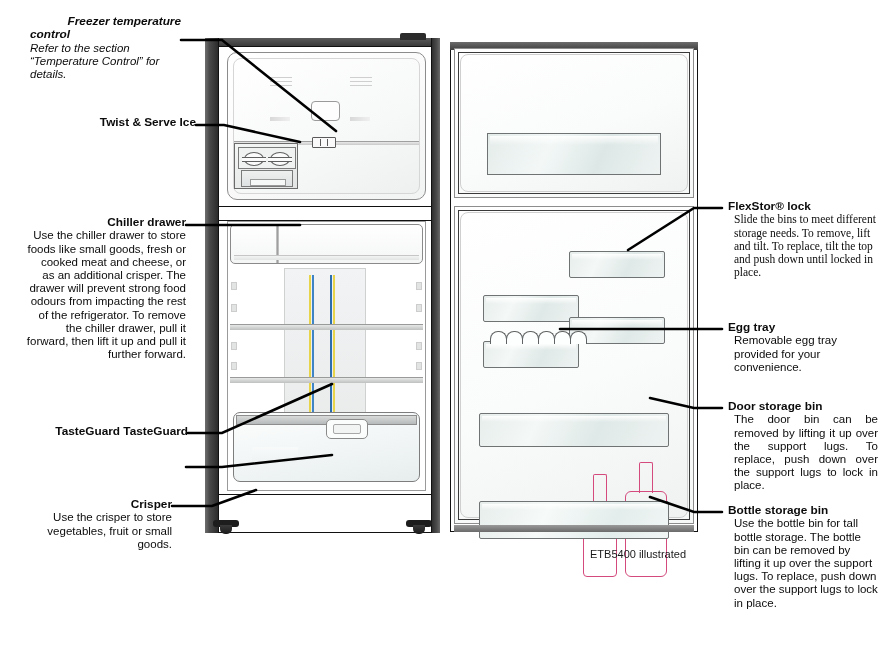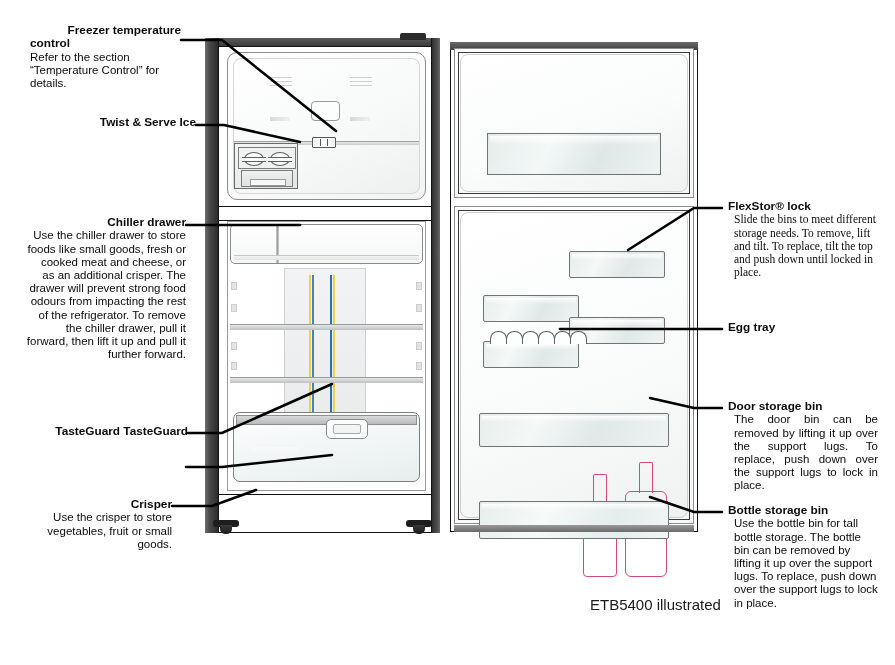--- a/index.html
+++ b/index.html
@@ -16,21 +16,21 @@
   .callout .bd{font-weight:normal;}
   .c-left{text-align:right;}
   .c-left .hd{text-align:right;}
   .c-right{text-align:left;}
 
   
   .hd-split .w1{display:block;text-align:right;}
   .hd-split .w2{display:block;text-align:left;}
   .bd-left{text-align:left;}
 
-  .caption{position:absolute;font-size:15px;color:#1a1a1a;margin-top:48px;}
+  .caption{position:absolute;font-size:11px;color:#1a1a1a;}
 
   
   svg.leaders{position:absolute;left:0;top:0;width:895px;height:665px;overflow:visible;}
 
   
   .art{position:absolute;}
 
   
   #cabinet{left:205px;top:38px;width:235px;height:495px;}
   .cab-body{position:absolute;inset:0;background:#ffffff;border:1px solid #111;box-sizing:border-box;}
@@ -332,21 +332,21 @@
       <path d="M722 208 L 694 208 L 628 250"></path>
 
       <path d="M722 329 L 560 329"></path>
 
       <path d="M722 408 L 694 408 L 650 398"></path>
 
       <path d="M722 512 L 694 512 L 650 497"></path>
     </g>
   </svg>
 
-  <div class="callout c-left" style="left:30px;top:24px;width:151px;">
+  <div class="callout c-left" style="left:30px;top:15px;width:151px;font-style:italic;">
     <div class="hd hd-split">
       <span class="w1">Freezer temperature</span>
       <span class="w2">control</span>
     </div>
     <div class="bd bd-left">Refer to the section “Temperature Control” for details.</div>
   </div>
 
   <div class="callout c-left" style="left:26px;top:116px;width:170px;">
     <div class="hd">Twist &amp; Serve Ice</div>
   </div>
@@ -366,20 +366,21 @@
     <div class="bd">Use the crisper to store vegetables, fruit or small goods.</div>
   </div>
 
   <div class="callout c-right" style="left:728px;top:200px;width:148px;">
     <div class="hd">FlexStor® lock</div>
     <div class="bd" style="padding-left:6px;font-family:Liberation Serif, serif;">Slide the bins to meet different storage needs. To remove, lift and tilt. To replace, tilt the top and push down until locked in place.</div>
   </div>
 
   <div class="callout c-right" style="left:728px;top:321px;width:148px;">
     <div class="hd">Egg tray</div>
+    <div class="bd" style="padding-left:6px;">Removable egg tray provided for your convenience.</div>
   </div>
 
   <div class="callout c-right" style="left:728px;top:400px;width:150px;">
     <div class="hd">Door storage bin</div>
     <div class="bd" style="padding-left:6px;text-align:justify;">The door bin can be removed by lifting it up over the support lugs. To replace, push down over the support lugs to lock in place.</div>
   </div>
 
   <div class="callout c-right" style="left:728px;top:504px;width:150px;">
     <div class="hd">Bottle storage bin</div>
     <div class="bd" style="padding-left:6px;">Use the bottle bin for tall bottle storage. The bottle bin can be removed by lifting it up over the support lugs. To replace, push down over the support lugs to lock in place.</div>

